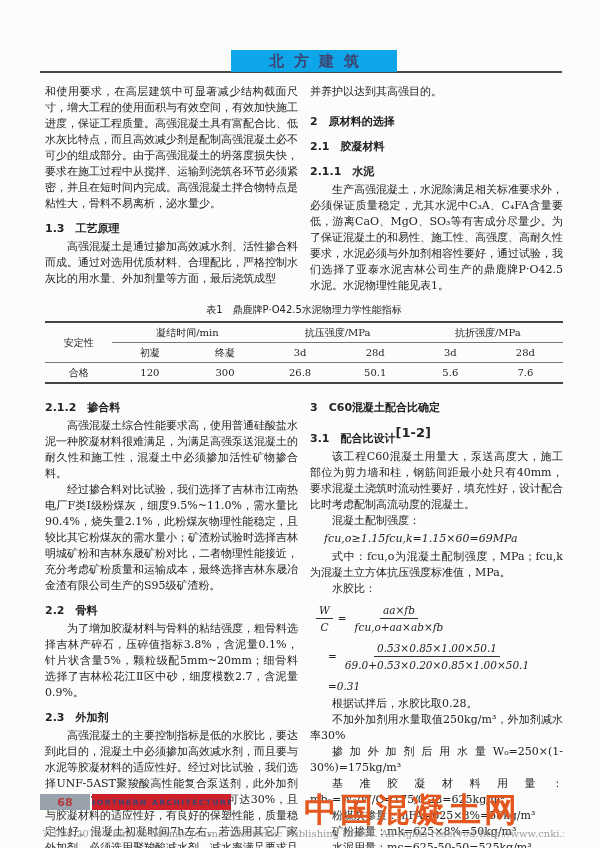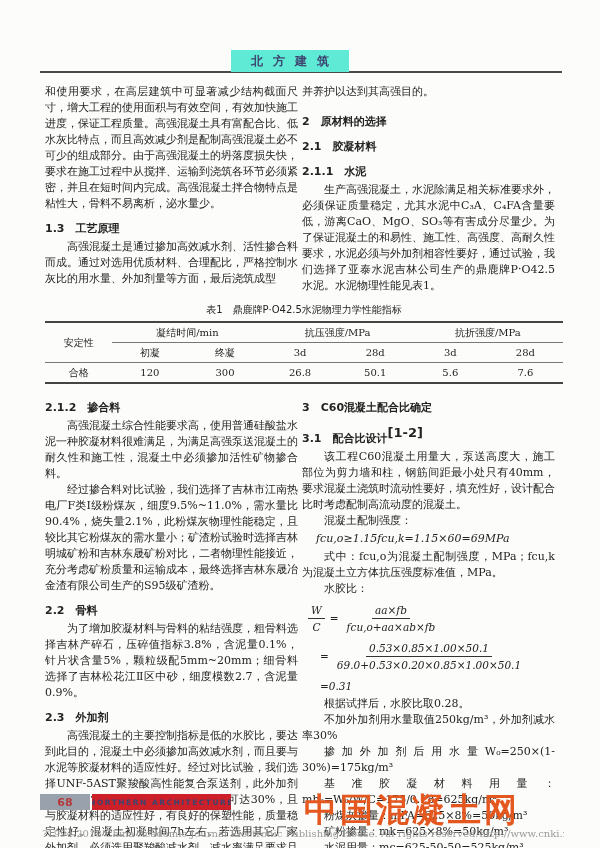--- a/index.html
+++ b/index.html
@@ -4,32 +4,32 @@
 <style>
   * { box-sizing: border-box; }
   html,body { margin:0; padding:0; background:#ffffff; }
   .page {
     position:relative; width:600px; height:848px; overflow:hidden;
     background:#fcfcfa; color:#232323;
     font-family:"DejaVu Serif","Liberation Serif",serif;
   }
   
   .banner {
-    position:absolute; top:50px; left:231px; width:118px; height:22px;
-    background:#5eead4; z-index:2;
+    position:absolute; top:50px; left:231px; width:166px; height:22px;
+    background:#0ea5e9; z-index:2;
     display:flex; align-items:center; justify-content:center;
     font-family:"DejaVu Sans","Liberation Sans",sans-serif;
-    font-weight:bold; font-size:12px; color:#3d4470;
+    font-weight:bold; font-size:15px; color:#3d4470;
     letter-spacing:10px; text-indent:10px;
   }
   .rule { position:absolute; top:71px; left:40px; width:522px; height:2px; background:#4a4a4a; }
 
   
   .inner { position:absolute; top:84px; left:45px; width:518px; }
-  .cols { display:flex; gap:4px; }
+  .cols { display:flex; gap:12px; }
   .col { width:253px; font-size:11px; line-height:16px; text-align:justify; }
   p { margin:0; text-indent:2em; }
   p.noindent { text-indent:0; }
   .h {
     font-family:"DejaVu Sans","Liberation Sans",sans-serif;
     font-weight:bold; font-size:11px; line-height:16px;
     margin:9px 0 2px; text-indent:0;
   }
   sup.ref { font-size:13px; vertical-align:super; }
 

